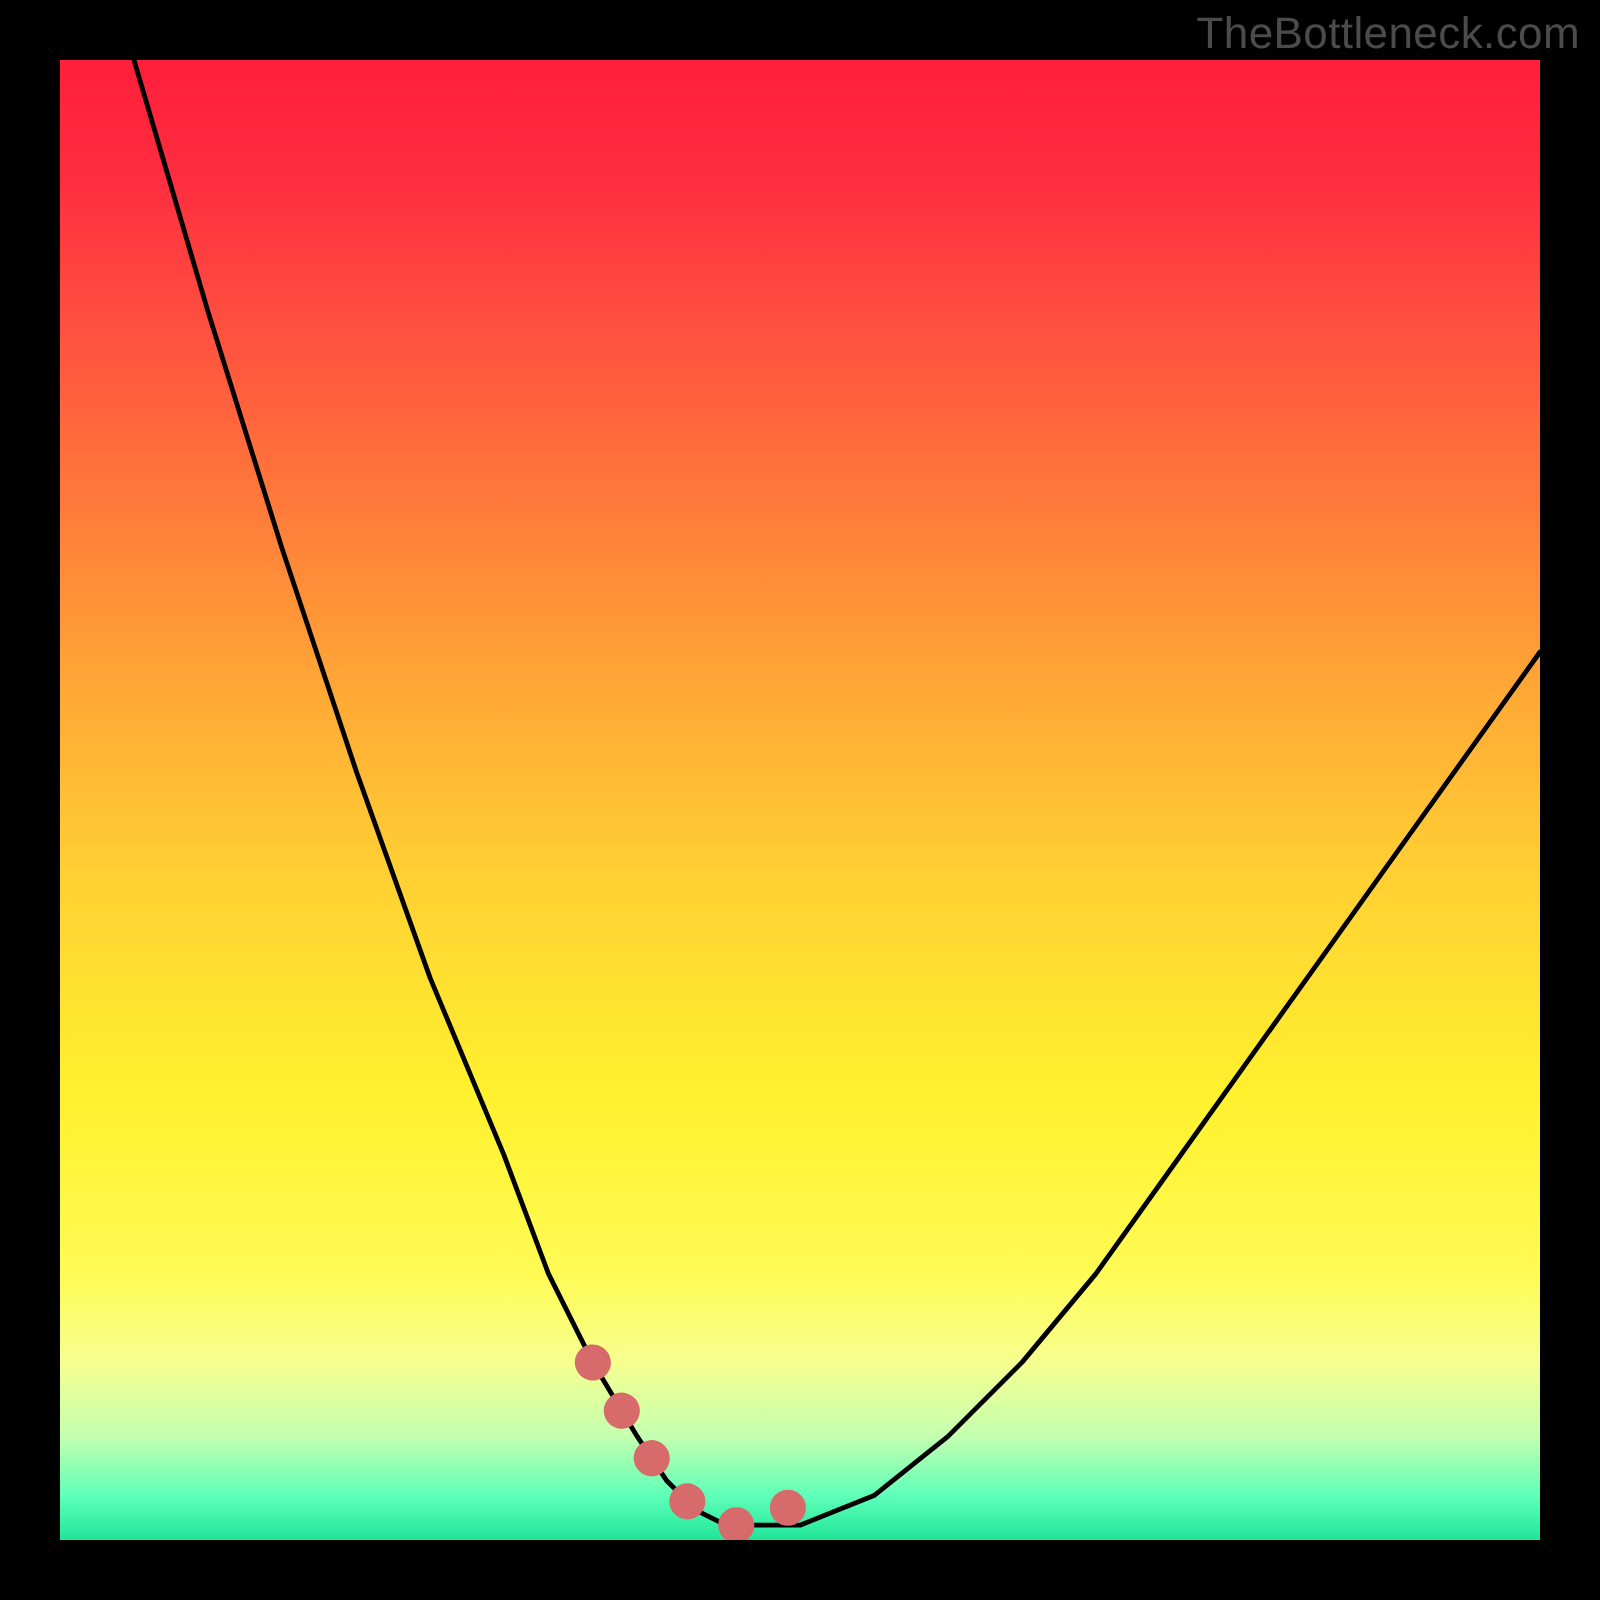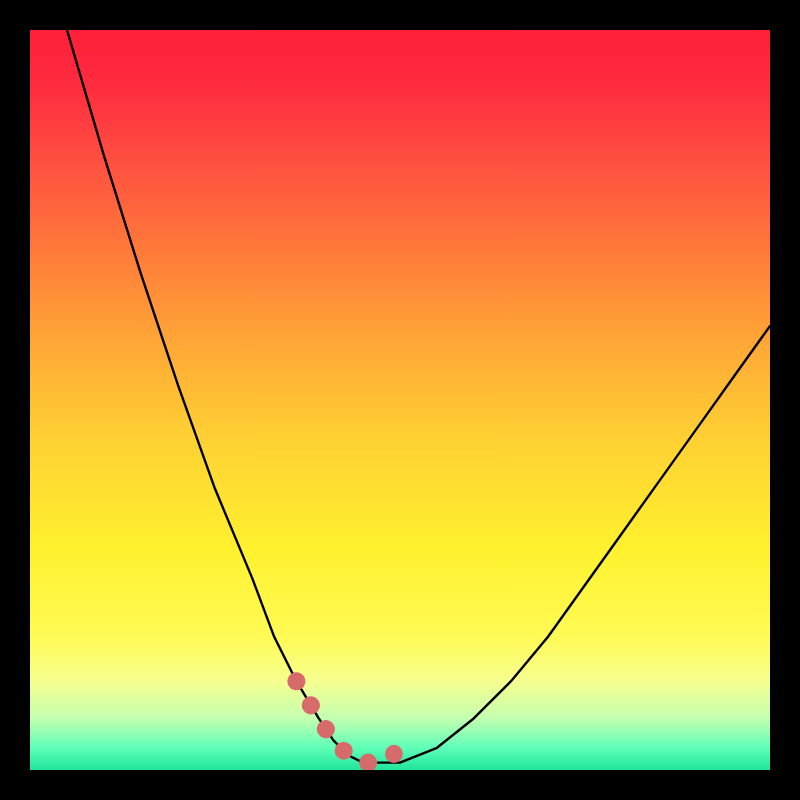--- a/index.html
+++ b/index.html
@@ -67,13 +67,14 @@
 
   <div class="plot-area">
     <div class="gradient-bg"></div>
 
     <svg class="curve" viewBox="0 0 740 740" preserveAspectRatio="none">
       <path id="main-curve" fill="none" stroke="#000" stroke-width="2.4" stroke-linecap="round" stroke-linejoin="round" d="M37.0 0.0 L74.0 125.8 L111.0 244.2 L148.0 355.2 L185.0 458.8 L222.0 547.6 L244.2 606.8 L266.4 651.2 L288.6 688.2 L303.4 710.4 L318.2 725.2 L333.0 732.6 L370.0 732.6 L407.0 717.8 L444.0 688.2 L481.0 651.2 L518.0 606.8 L555.0 555.0 L592.0 503.2 L629.0 451.4 L666.0 399.6 L703.0 347.8 L740.0 296.0"></path>
       <path id="marker-curve" fill="none" stroke="#d76a6a" stroke-width="18" stroke-linecap="round" stroke-linejoin="round" stroke-dasharray="0.1 28" d="M266.4 651.2 L288.6 688.2 L303.4 710.4 L318.2 725.2 L333.0 732.6 L347.8 732.6 L362.6 725.2 L377.4 710.4"></path>
     </svg>
   </div>
 
+  <div class="watermark">TheBottleneck.com</div>
 </div>
 
 </body></html>

